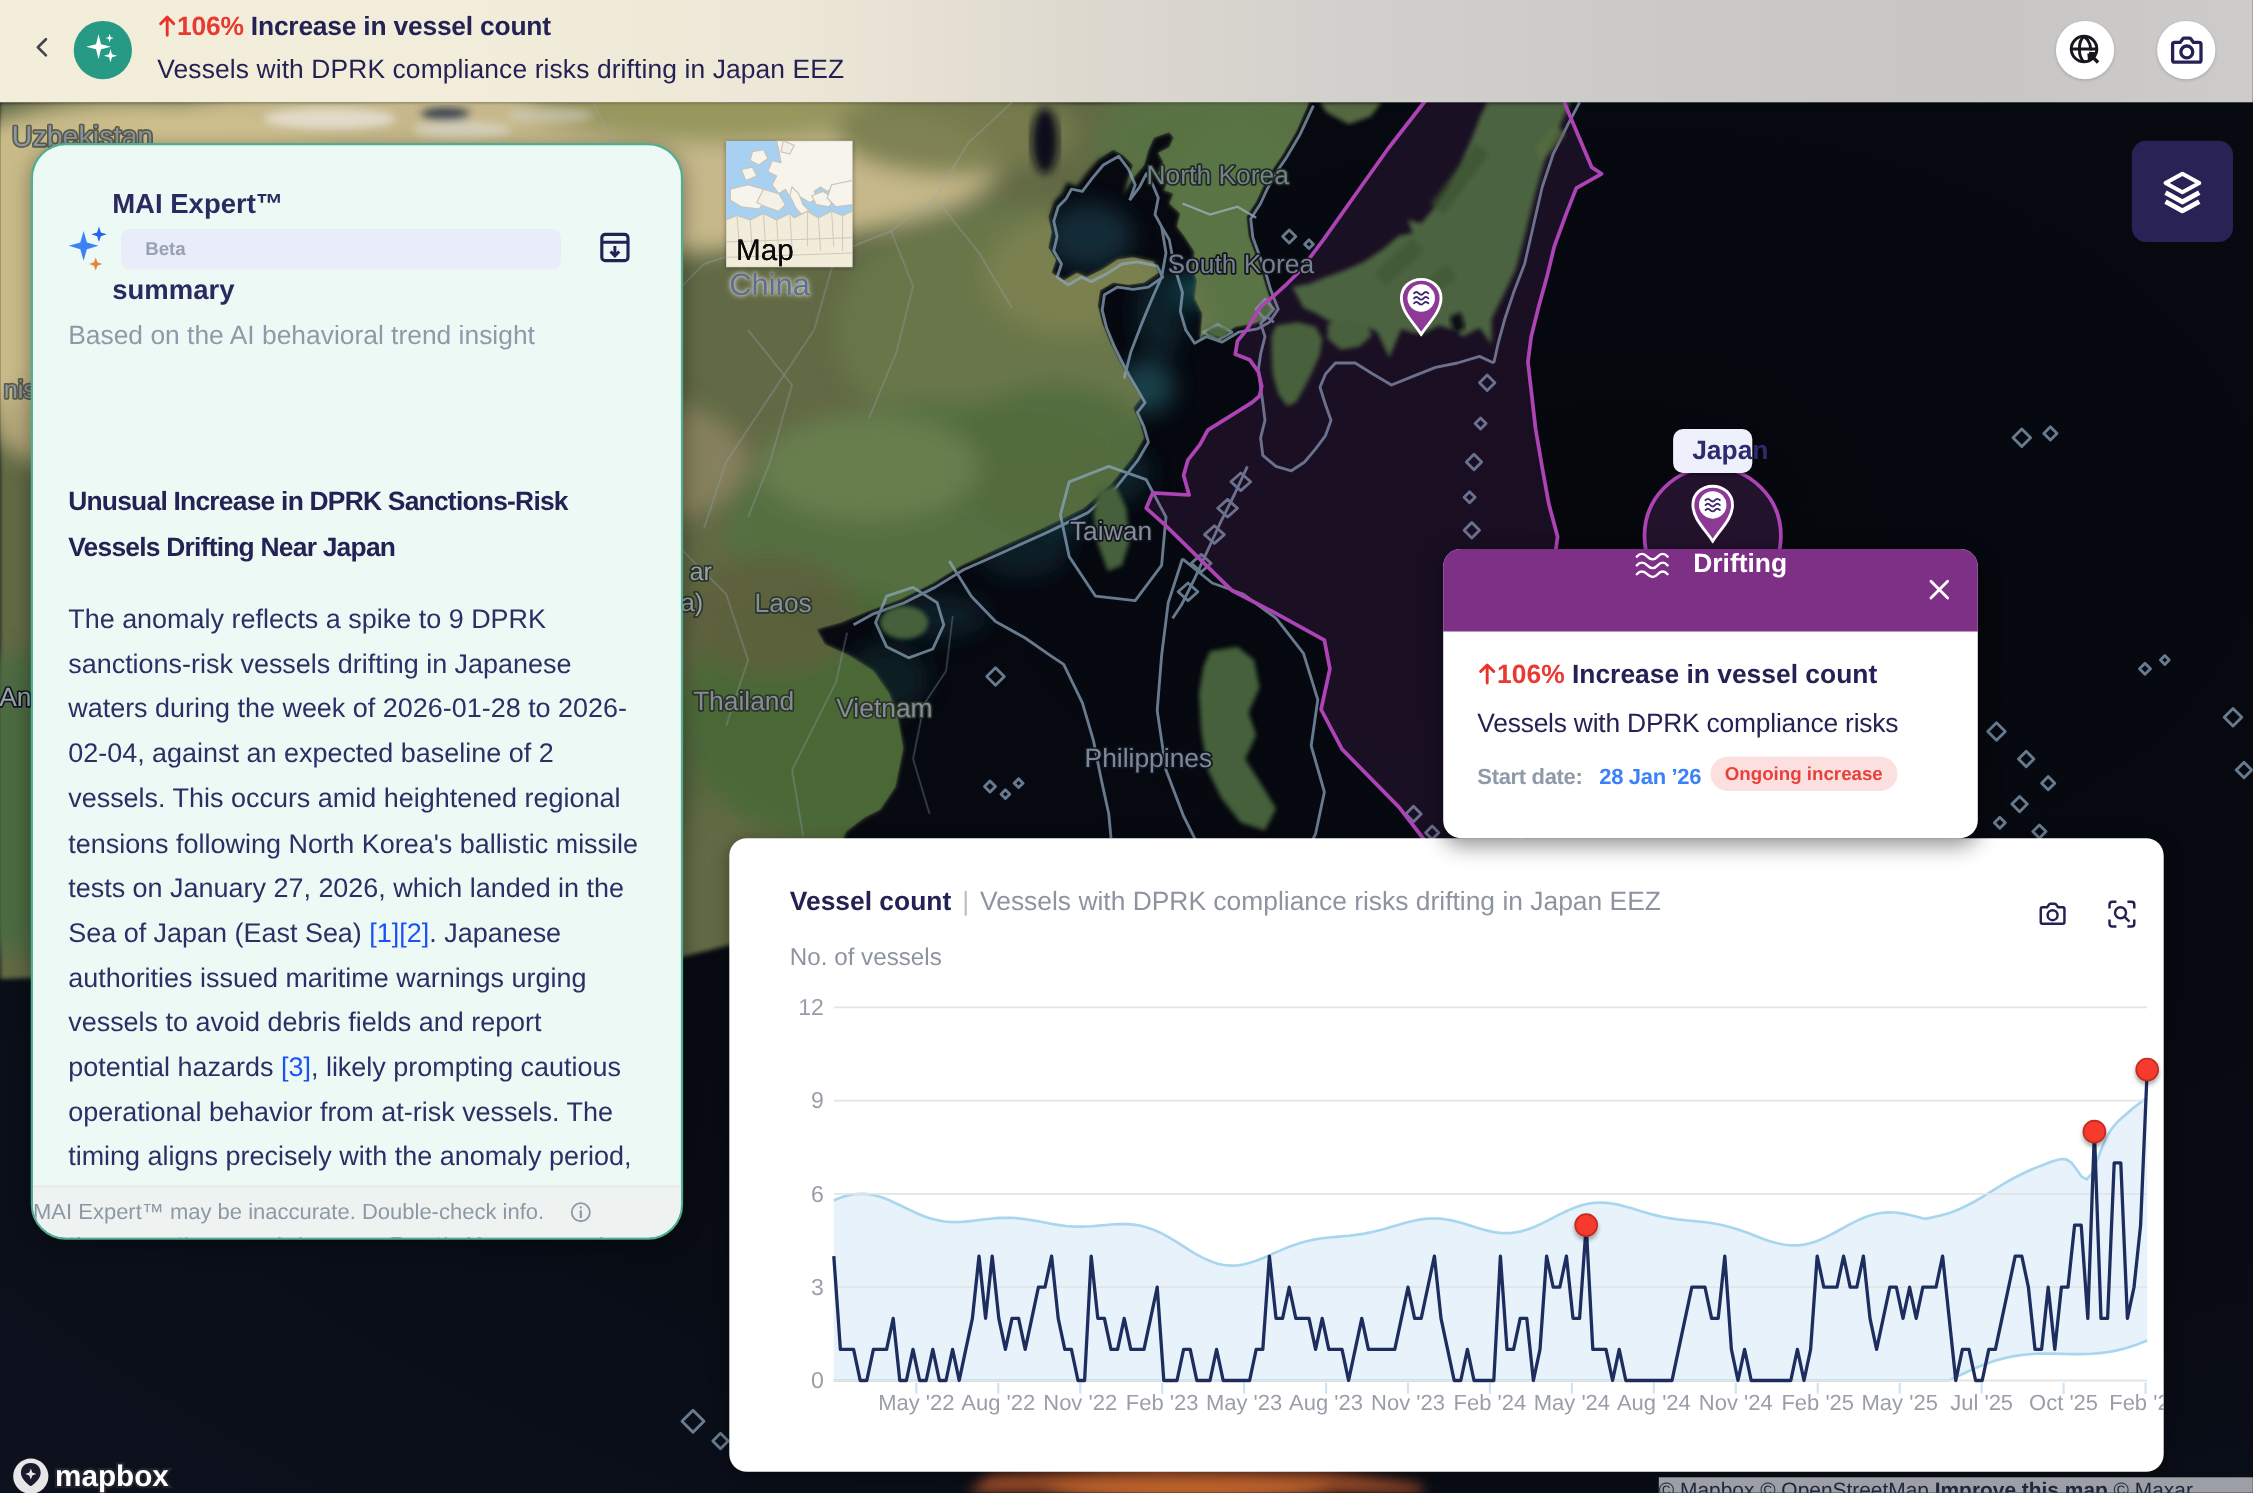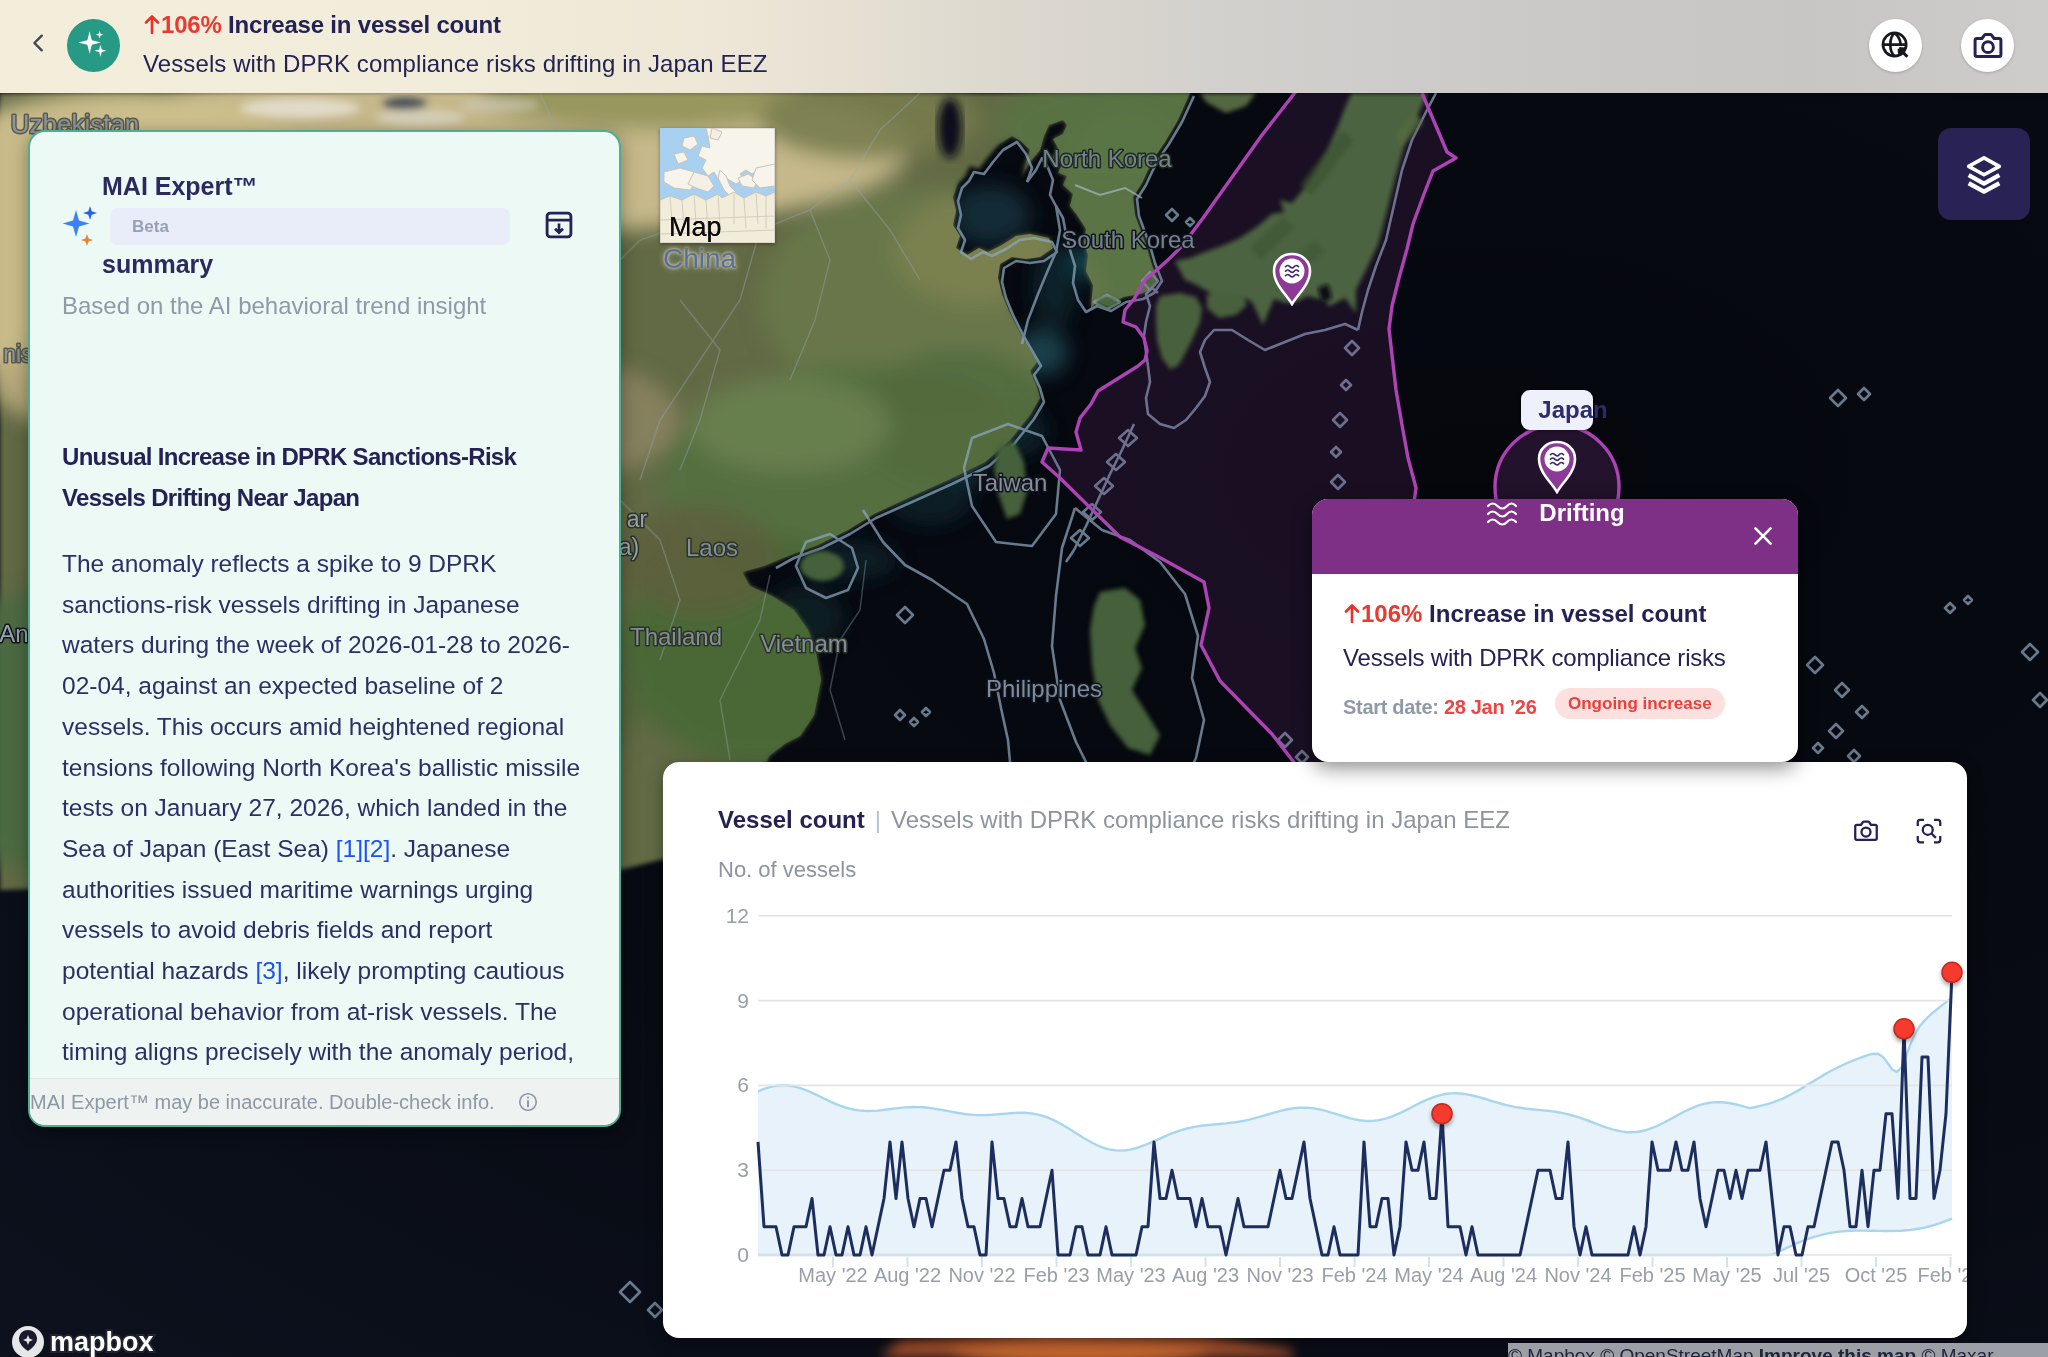--- a/index.html
+++ b/index.html
@@ -14,21 +14,21 @@
   #backchev { position:absolute; left:28px; top:32px; width:22px; height:22px; }
   #tealcirc { position:absolute; left:67px; top:19px; width:53px; height:53px; border-radius:50%;
     background:#279a85; }
   #t-line1 { position:absolute; left:143px; top:11px; font-size:24px; font-weight:bold; color:#242254; letter-spacing:-0.2px;}
   #t-line1 .red { color:#e93a31; }
   #t-line2 { position:absolute; left:143px; top:50px; font-size:24px; color:#242254; letter-spacing:0.1px;}
   .roundbtn { position:absolute; top:19px; width:53px; height:53px; border-radius:50%; background:#fff;
     box-shadow:0 1px 3px rgba(0,0,0,.2); display:flex; align-items:center; justify-content:center; }
   
   #panel { position:absolute; left:28px; top:130px; width:593px; height:997px;
-    background:#ecf9f5; border:2px solid #51ad92; border-radius:17px; z-index:30;
+    background:#ecf9f5; border:2px solid #51ad92; border-radius:32px; z-index:30;
     box-shadow:0 4px 18px rgba(0,0,0,.35); overflow:hidden; }
   #panel .inner { position:relative; width:100%; height:100%; }
   #mai-title { position:absolute; left:72px; top:40px; font-size:25px; font-weight:600; color:#2b2a60; }
   #beta-input { position:absolute; left:80px; top:76px; width:400px; height:37px; background:#e9edfa;
     border-radius:8px; }
   #beta-input span { position:absolute; left:22px; top:9px; font-size:17px; font-weight:bold; color:#98a1b3; }
   #summary-w { position:absolute; left:72px; top:118px; font-size:25px; font-weight:600; color:#2b2a60; }
   #based { position:absolute; left:32px; top:160px; font-size:24px; color:#8f99a8; letter-spacing:0px;}
   #supported { position:absolute; left:32px; top:199px; font-size:24px; color:#8f99a8; letter-spacing:0px;}
   #gen { position:absolute; left:32px; top:240px; font-size:21px; color:#98a1ae; }
@@ -48,21 +48,21 @@
   #popup { position:absolute; left:1312px; top:499px; width:486px; height:263px; background:#fff;
     border-radius:16px; z-index:25; box-shadow:0 6px 20px rgba(0,0,0,.45); }
   #popup-head { position:absolute; left:0; top:0; width:100%; height:75px; background:#7e3087;
     border-radius:16px 16px 0 0; display:flex; align-items:flex-start; justify-content:center; }
   #popup-head .ttl { color:#fff; font-size:24px; font-weight:bold; margin-left:14px; }
   #popup-x { position:absolute; right:22px; top:24px; width:26px; height:26px; }
   #pop-l1 { position:absolute; left:31px; top:101px; font-size:24px; font-weight:bold; color:#242254; }
   #pop-l1 .red { color:#e93a31; }
   #pop-l2 { position:absolute; left:31px; top:145px; font-size:24px; color:#242254; letter-spacing:-0.2px; }
   #pop-l3 { position:absolute; left:31px; top:197px; font-size:20px; color:#8f99a8; font-weight:bold; letter-spacing:-0.3px;}
-  #pop-l3 .date { color:#ef4444; margin-left:0; }
+  #pop-l3 .date { color:#3b82f6; margin-left:10px; }
   #pop-pill { position:absolute; left:243px; top:189px; height:31px; padding:0 13px; background:#fcdfdf;
     border-radius:16px; display:flex; align-items:center; font-size:17px; font-weight:bold; color:#e8403a; }
   
   #chart { position:absolute; left:663px; top:762px; width:1304px; height:576px; background:#fff;
     border-radius:16px; z-index:20; box-shadow:0 4px 16px rgba(0,0,0,.35); }
   #chart-title { position:absolute; left:55px; top:44px; font-size:24px; }
   #chart-title .t1 { font-weight:bold; color:#242254; }
   #chart-title .sep { color:#b9bec7; margin:0 10px; }
   #chart-title .t2 { color:#8d949f; }
   #novessels { position:absolute; left:55px; top:95px; font-size:22px; color:#8d949f; }

